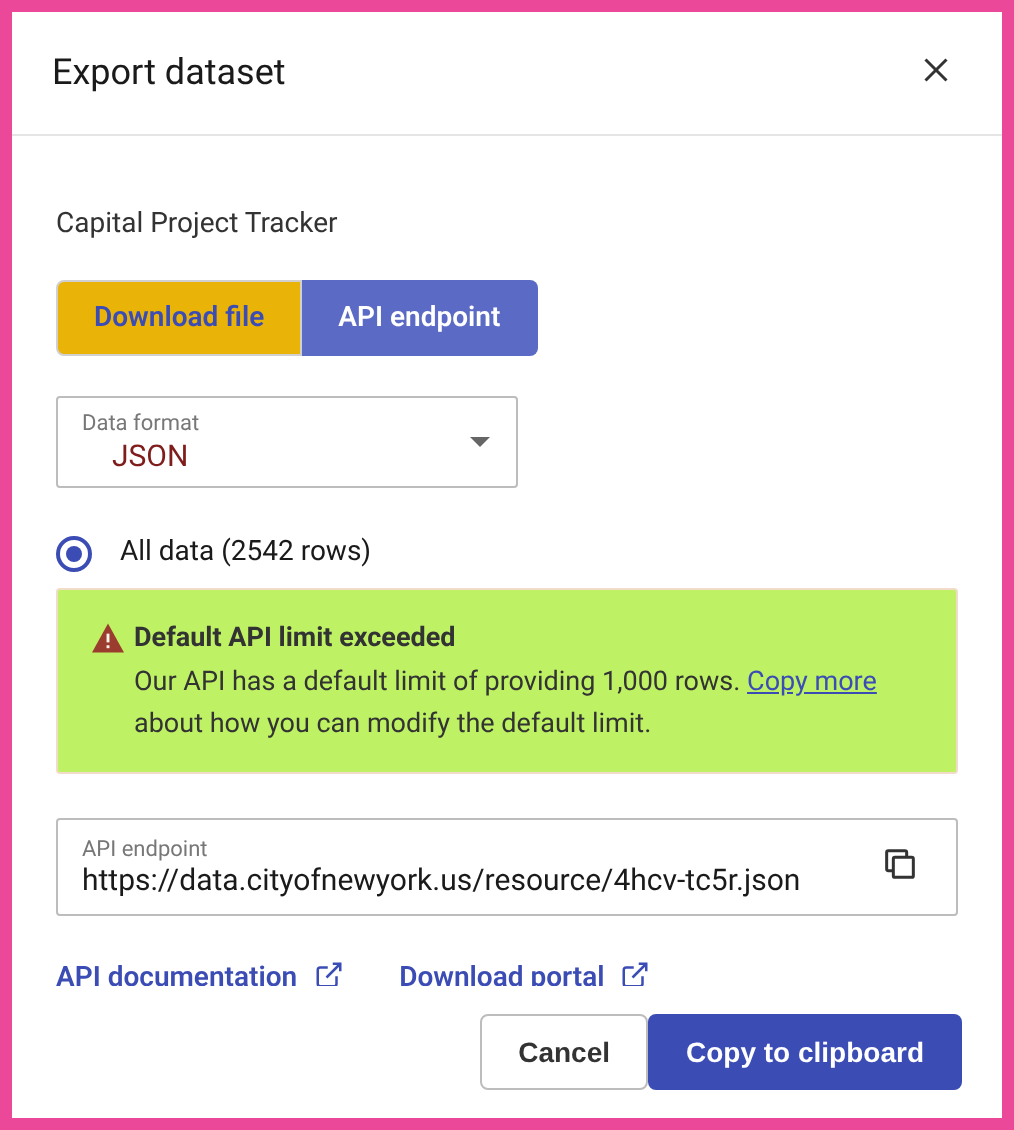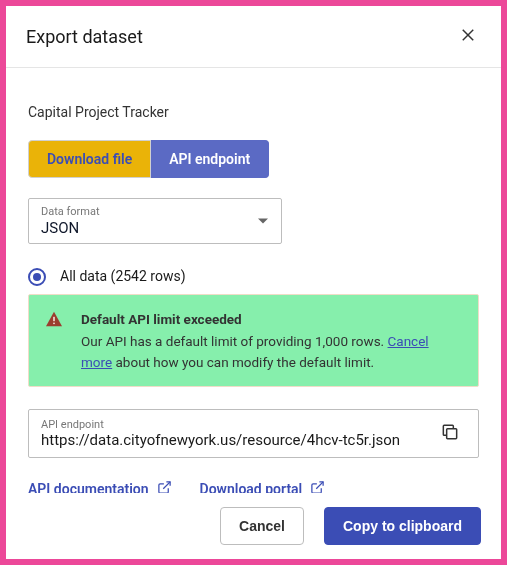--- a/index.html
+++ b/index.html
@@ -77,39 +77,40 @@
       border-radius: 0 4px 4px 0;
       border-left: none;
     }
     .tab.active {
       background: #5b6ac4;
       border-color: #5b6ac4;
       color: #fff;
     }
     .select-wrapper {
       position: relative;
-      width: 254px;
+      width: 231px;
       margin-bottom: 24px;
     }
     .select-field {
       width: 100%;
       border: 1px solid #bdbdbd;
       border-radius: 2px;
       padding: 6px 12px 6px 12px;
       background: #fff;
       cursor: pointer;
     }
     .select-label {
       font-size: 11px;
       color: #777;
       display: block;
     }
     .select-value {
       font-size: 15px;
-      color: #0f172a;
+      color: #7f1d1d;
+      margin-left: 15px;
     }
     .select-caret {
       position: absolute;
       right: 14px;
       top: 50%;
       transform: translateY(-50%);
       width: 0;
       height: 0;
       border-left: 5px solid transparent;
       border-right: 5px solid transparent;
@@ -135,26 +136,26 @@
       width: 8px;
       height: 8px;
       background: #3b4db5;
       border-radius: 50%;
     }
     .radio-label {
       font-size: 14px;
       color: #1a1a1a;
     }
     .warning-box {
-      background: #86efac;
+      background: #bef264;
       border: 1px solid #f0dcc8;
       border-radius: 2px;
       padding: 14px 16px;
       display: flex;
-      gap: 18px;
+      gap: 4px;
       margin-bottom: 22px;
     }
     .warning-icon {
       flex-shrink: 0;
       margin-top: 2px;
     }
     .warning-icon svg {
       width: 18px;
       height: 16px;
     }
@@ -223,21 +224,21 @@
       cursor: pointer;
       justify-content: center;
     }
     .ext-link svg {
       width: 15px;
       height: 15px;
     }
     .dialog-footer {
       display: flex;
       justify-content: flex-end;
-      gap: 20px;
+      gap: 0;
       padding: 14px 20px;
     }
     .btn {
       padding: 10px 18px;
       font-size: 14px;
       font-weight: 600;
       border-radius: 4px;
       cursor: pointer;
       border: 1px solid;
     }
@@ -294,21 +295,21 @@
     <div class="warning-box">
       <span class="warning-icon">
         <svg viewBox="0 0 24 22">
             <path d="M12 1 L23 21 L1 21 Z" fill="#9b3d2e"></path>
             <rect x="11" y="8" width="2" height="6" fill="#fdf4ed"></rect>
             <rect x="11" y="16" width="2" height="2" fill="#fdf4ed"></rect>
           </svg>
       </span>
       <div class="warning-content">
         <span class="warning-title">Default API limit exceeded</span>
-        <span>Our API has a default limit of providing 1,000 rows. </span><a class="warning-link">Cancel more</a><span> about how you can modify the default limit.</span>
+        <span>Our API has a default limit of providing 1,000 rows. </span><a class="warning-link">Copy more</a><span> about how you can modify the default limit.</span>
       </div>
     </div>
 
     <div class="endpoint-field">
       <div class="endpoint-text-wrap">
         <span class="endpoint-label">API endpoint</span>
         <span class="endpoint-value">https://data.cityofnewyork.us/resource/4hcv-tc5r.json</span>
       </div>
       <button class="copy-icon-btn">
         <span>

